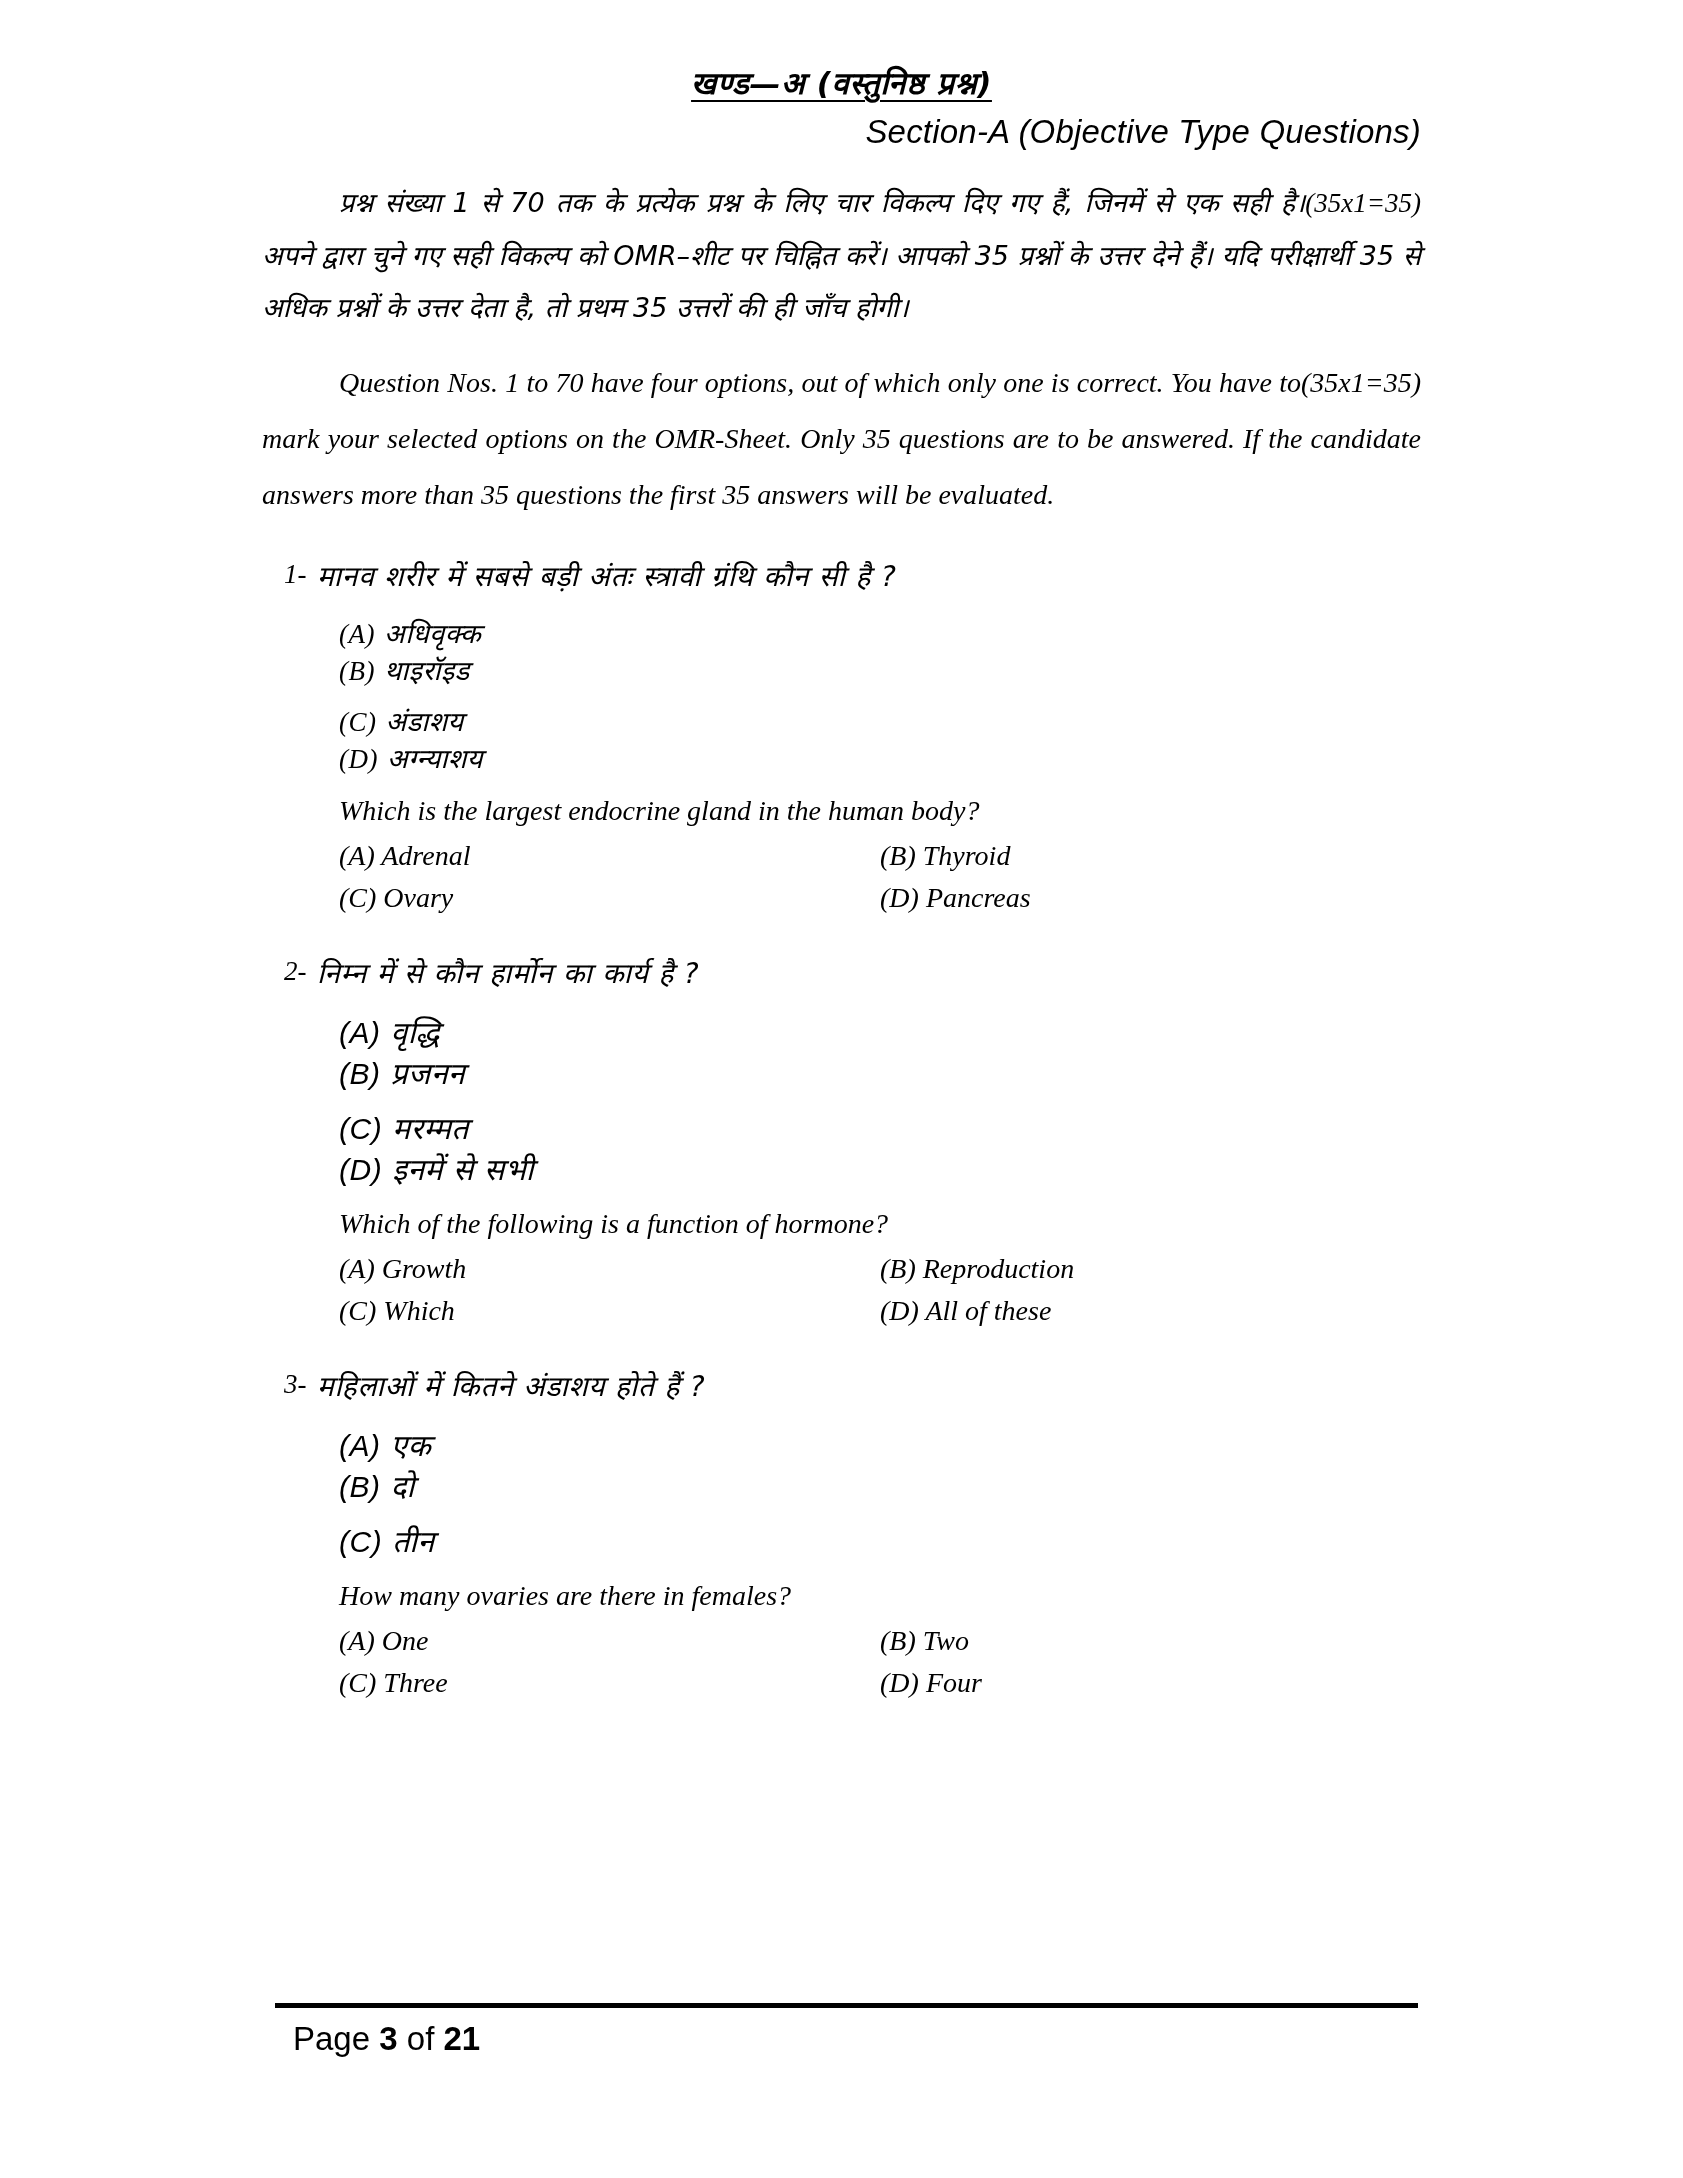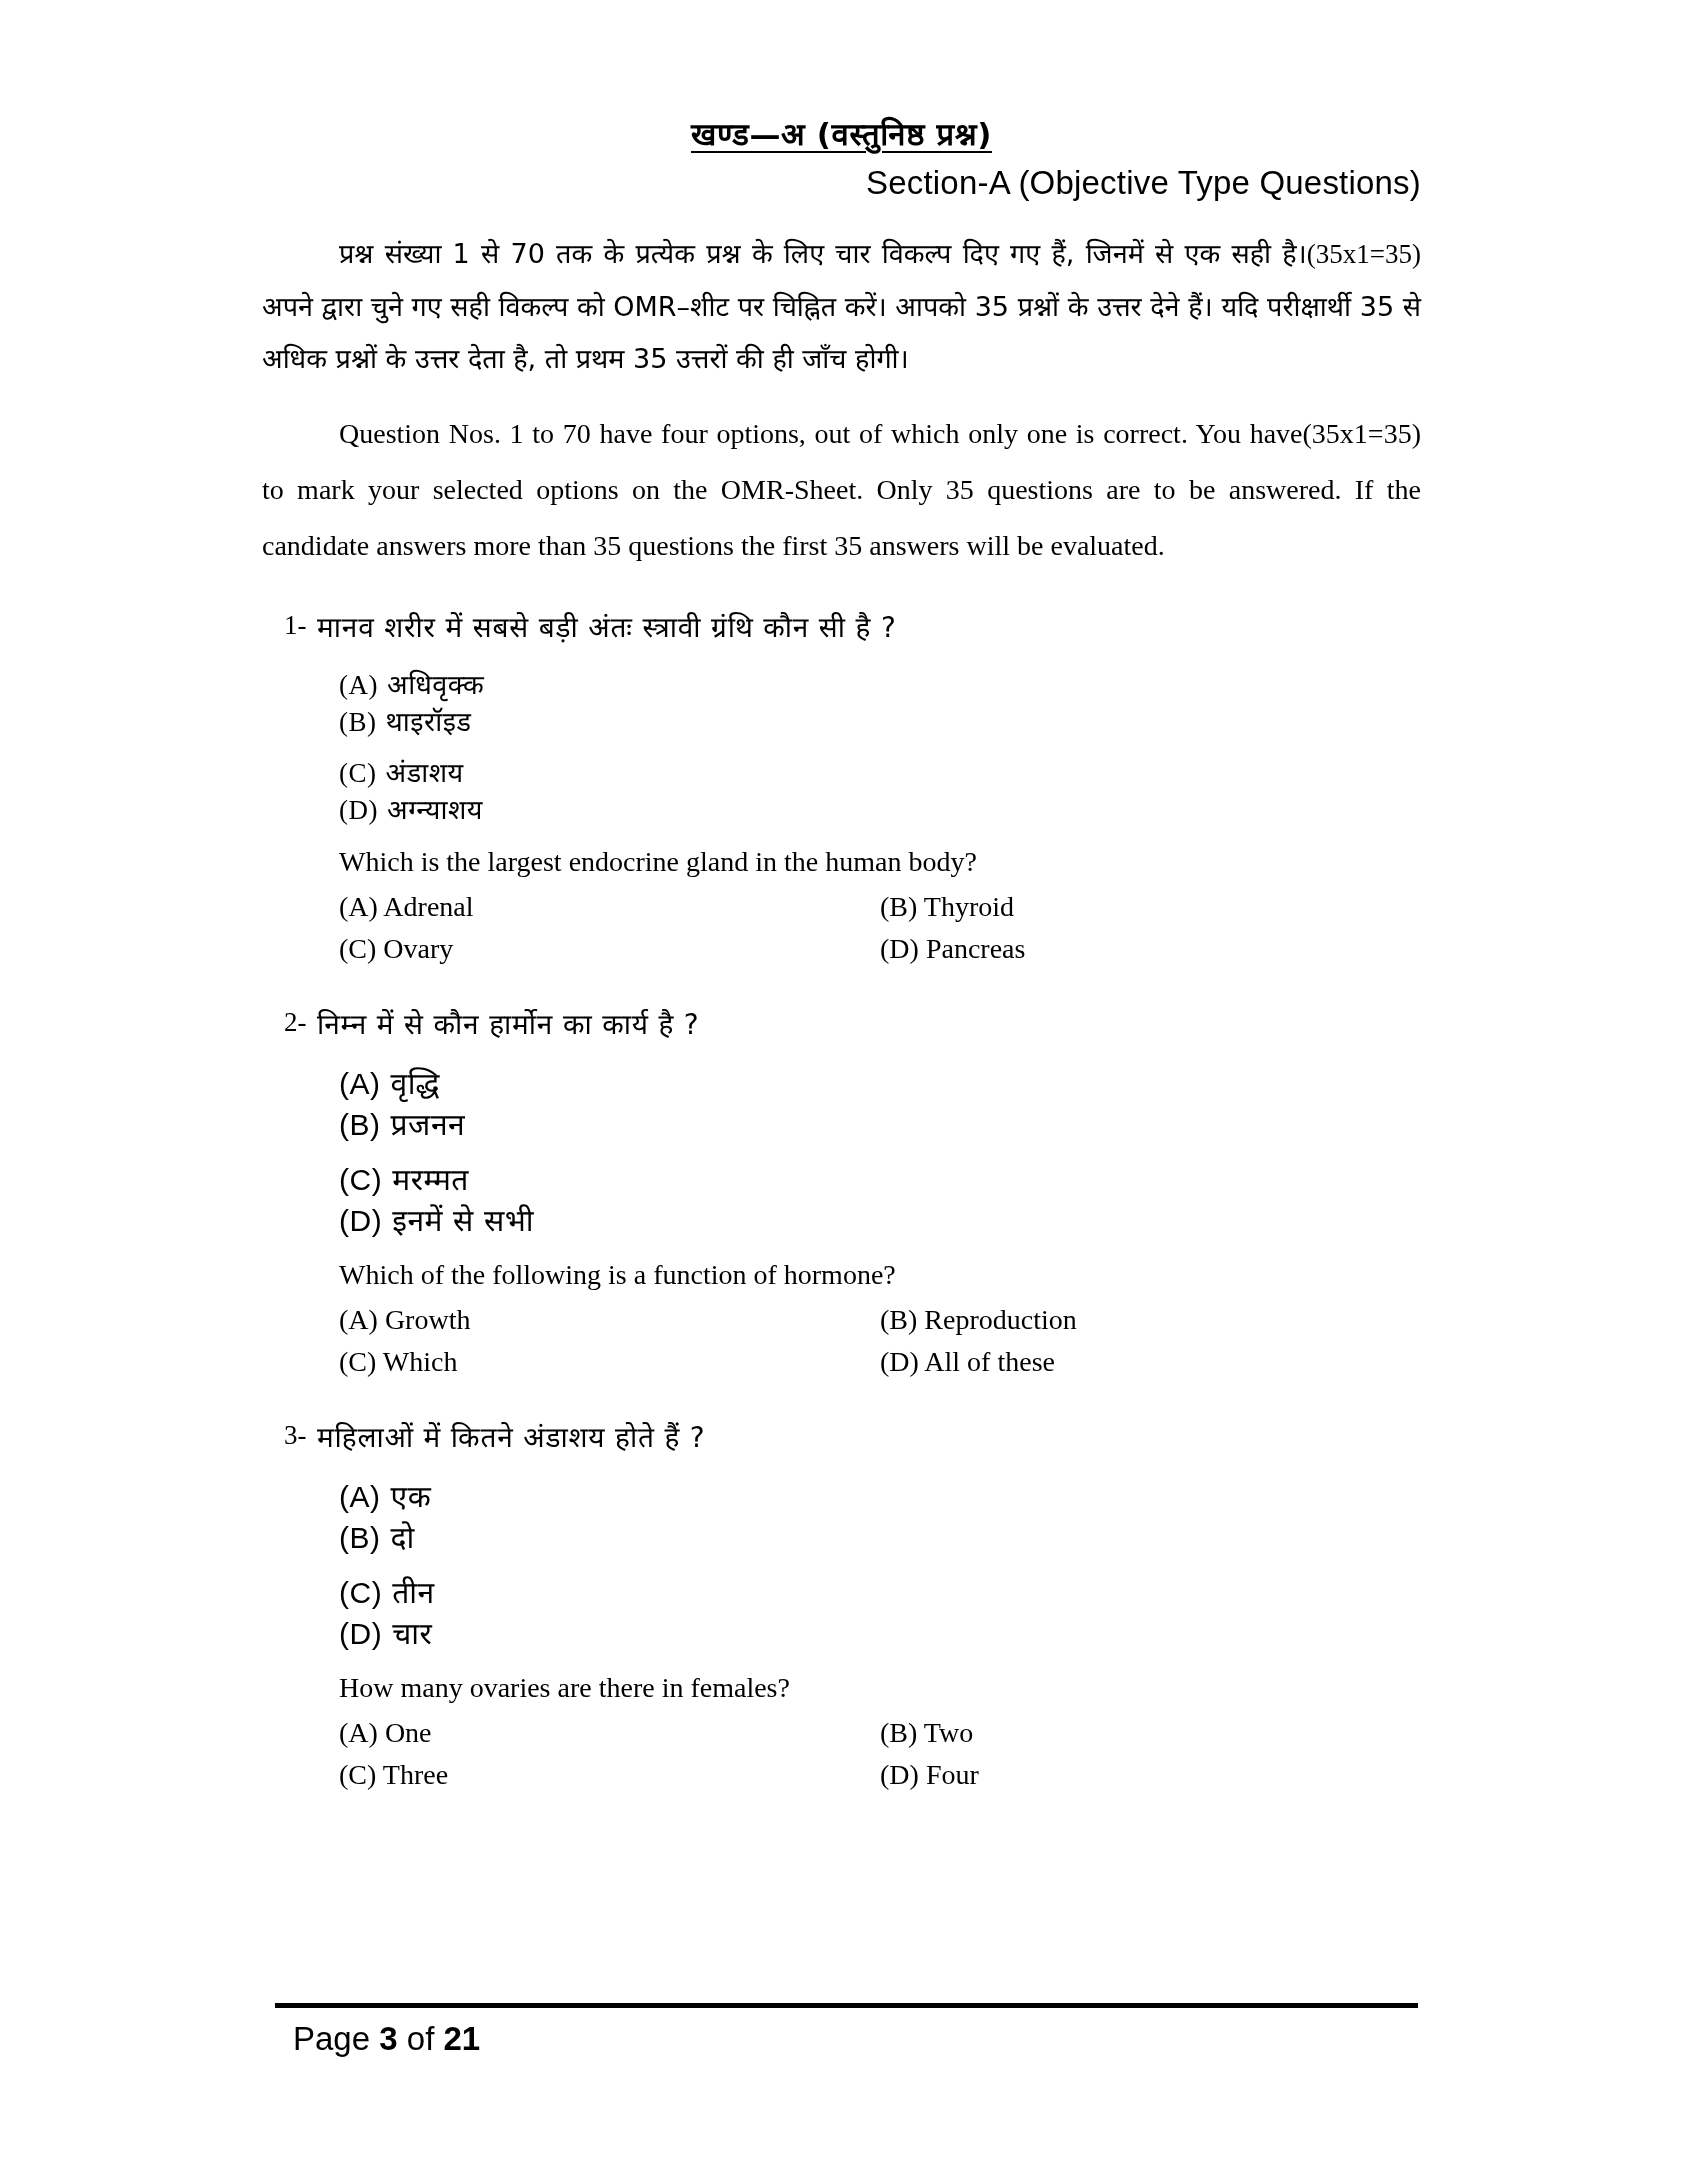--- a/index.html
+++ b/index.html
@@ -15,21 +15,22 @@
     color: #000000;
     position: relative;
     overflow: hidden;
   }
 
   .page {
     position: absolute;
     left: 0; top: 0;
     width: 1683px;
     height: 2178px;
-    padding: 112px 262px 0 262px;
+    padding: 61px 262px 0 262px;
+    font-style: italic;
   }
 
   
   .hindi-heading {
     text-align: center;
     font-family: "DejaVu Sans", "Liberation Sans", sans-serif;
     font-size: 31px;
     font-weight: 600;
     letter-spacing: 0.6px;
     margin: 0 0 10px 0;
@@ -297,24 +298,20 @@
         <div class="opt hi big">
           <span class="lbl">(B)</span>
           <span>दो</span>
         </div>
       </div>
       <div class="opt-row hi">
         <div class="opt hi big">
           <span class="lbl">(C)</span>
           <span>तीन</span>
         </div>
-        <div class="opt hi big">
-          <span class="lbl">(D)</span>
-          <span>चार</span>
-        </div>
       </div>
       <div class="q-text-en">How many ovaries are there in females?</div>
       <div class="opt-row">
         <div class="opt en">
           <span>(A)</span>
           <span>One</span>
         </div>
         <div class="opt en">
           <span>(B)</span>
           <span>Two</span>

